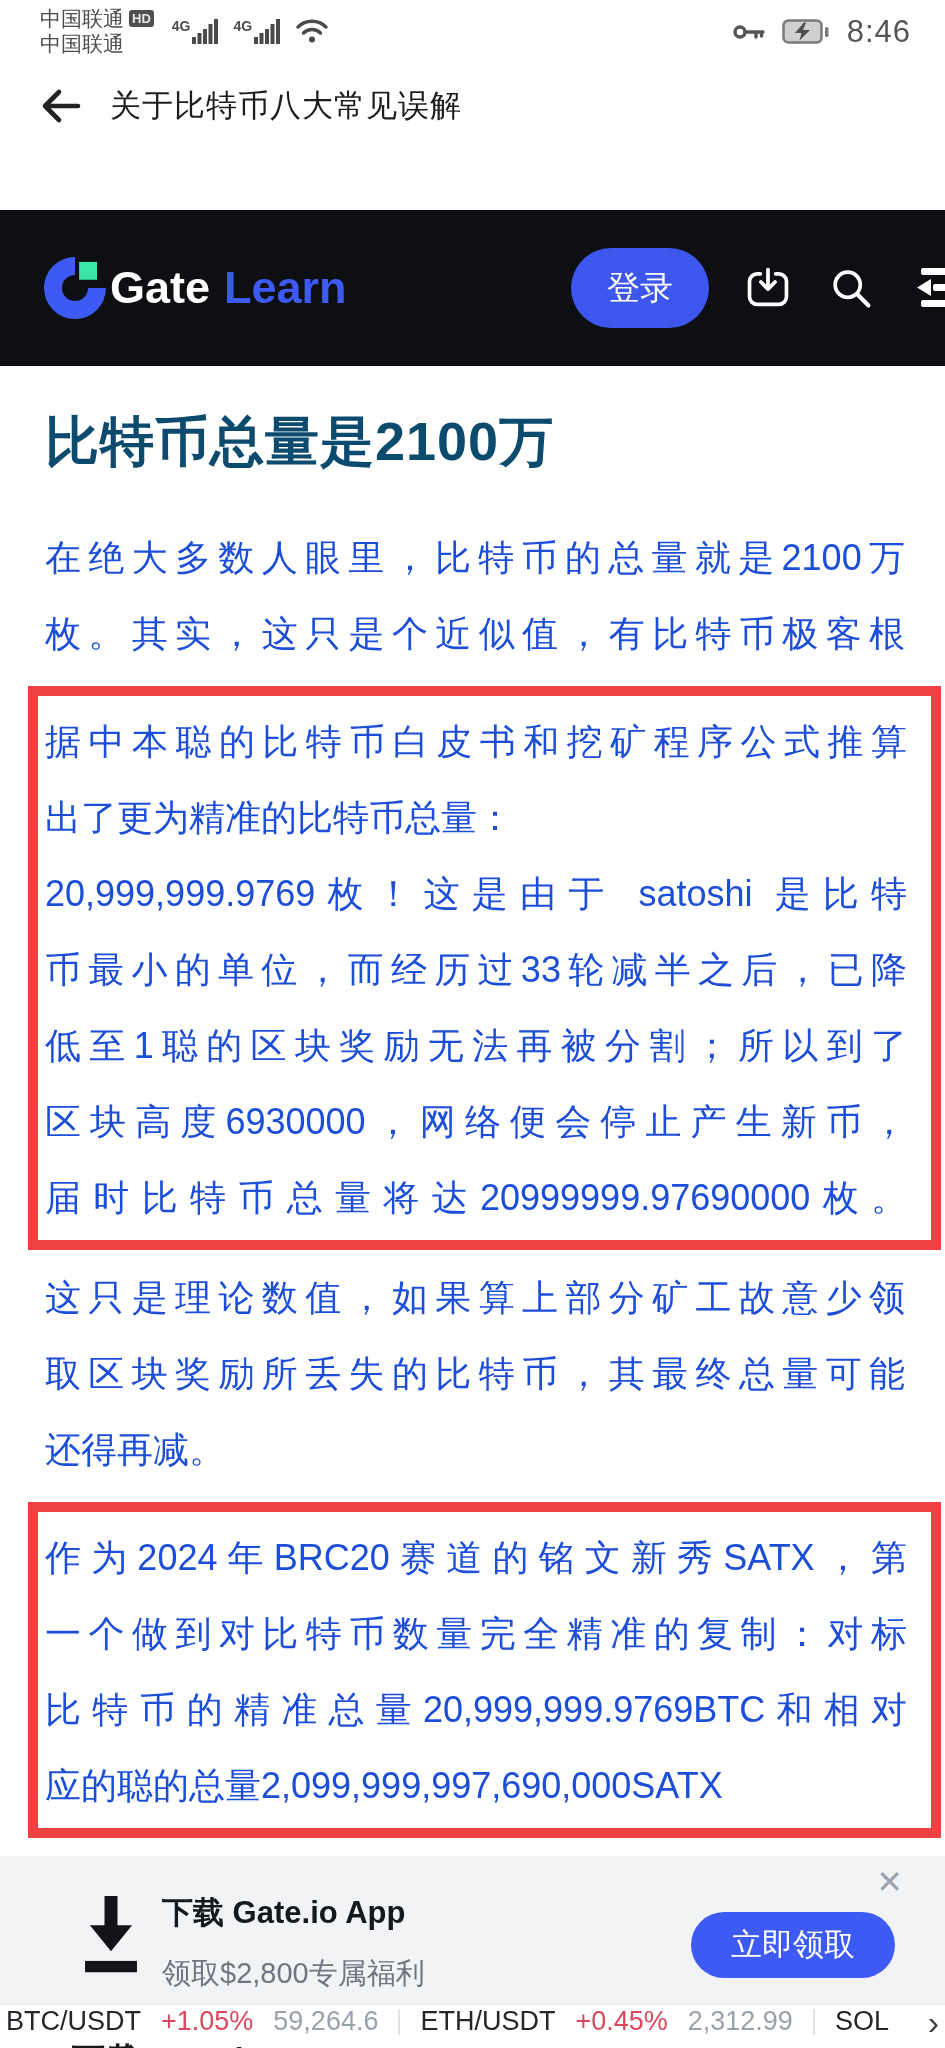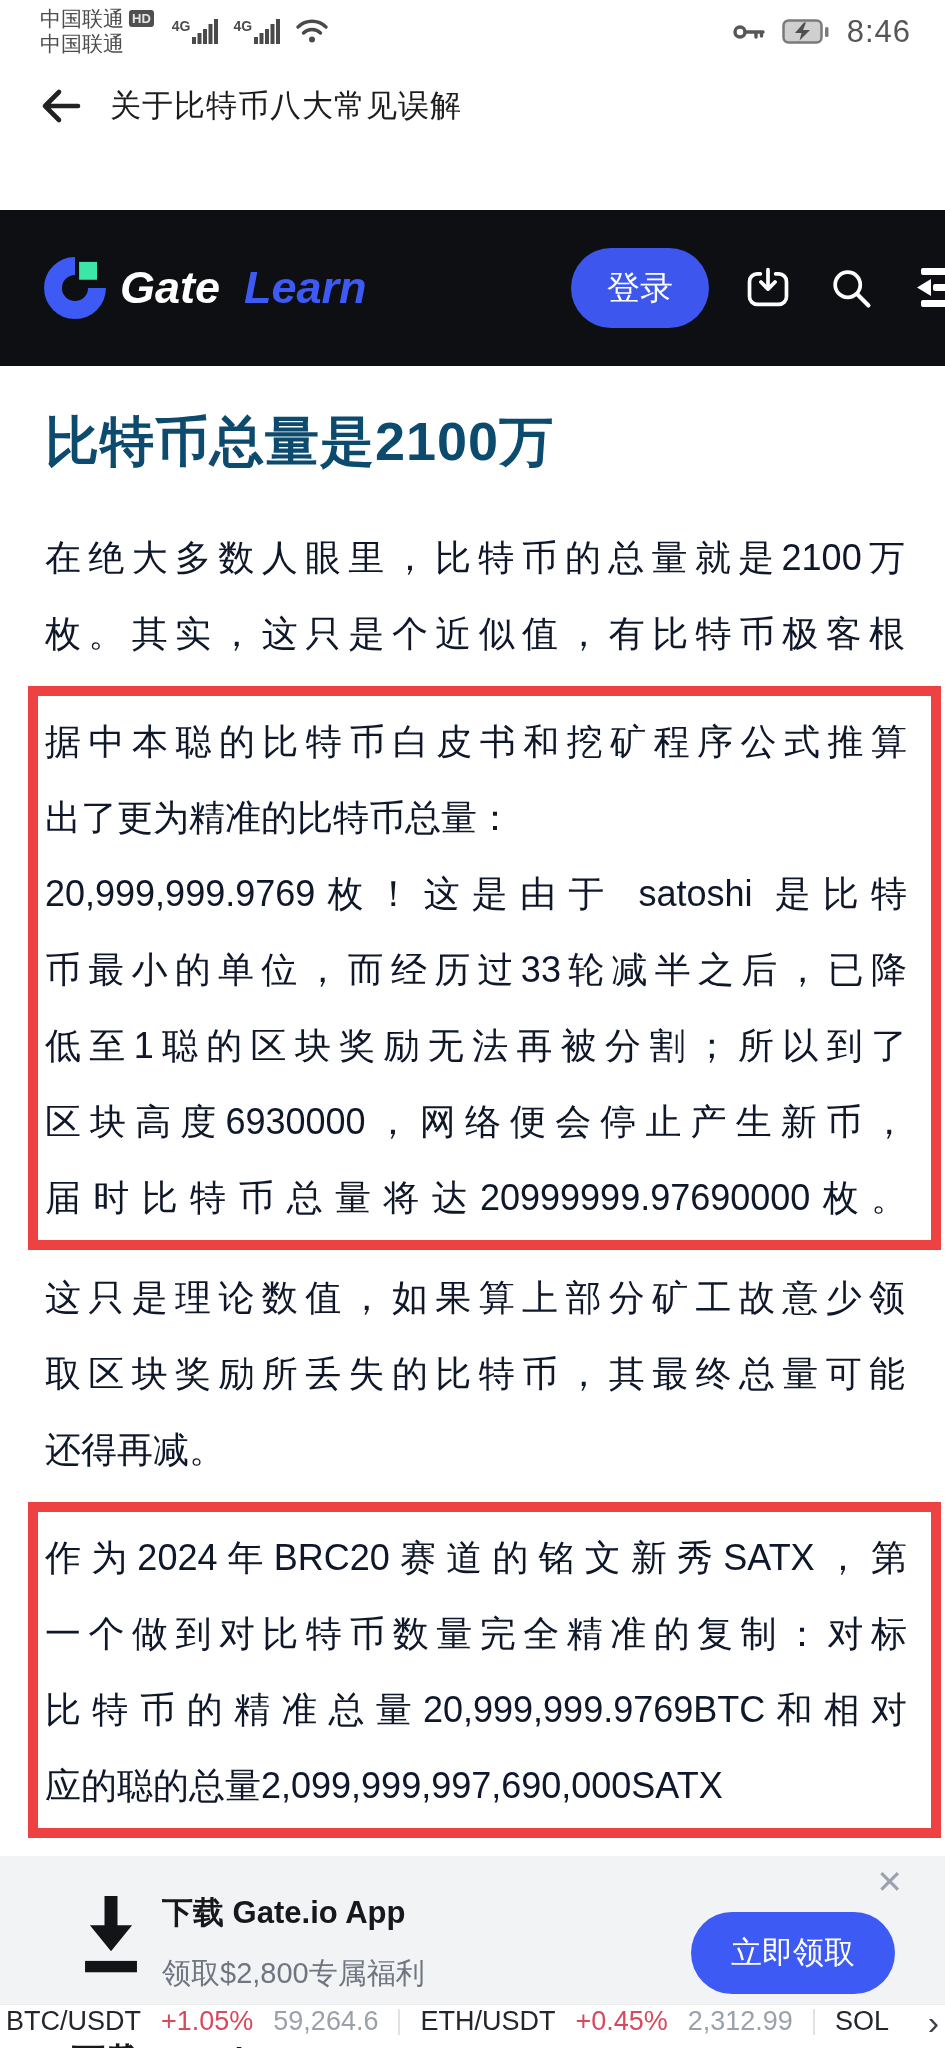--- a/index.html
+++ b/index.html
@@ -18,41 +18,41 @@
   .sig{position:relative;display:flex;align-items:flex-end;}
   .net4g{font-size:14px;font-weight:700;color:#4c4c4c;margin-right:2px;transform:translateY(-10px);}
   .sb-right{margin-left:auto;display:flex;align-items:center;gap:17px;padding-top:8px;}
   .sb-time{font-size:31px;color:#565656;letter-spacing:1px;}
   
   .navbar{height:96px;display:flex;align-items:center;gap:26px;padding:0 38px;}
   .nav-title{font-size:31px;color:#1d1d1f;font-weight:500;letter-spacing:1px;}
   .whitegap{height:56px;}
   
   .appheader{height:156px;background:#0e0f12;display:flex;align-items:center;padding:0 0 0 42px;overflow:hidden;}
-  .logo{display:flex;align-items:center;gap:12px;font-style:italic;}
+  .logo{display:flex;align-items:center;gap:2px;}
   .logo-gate{font-size:45px;font-weight:800;color:#fff;letter-spacing:0;}
   .logo-learn{font-size:45px;font-weight:600;color:#3d5af5;margin-left:12px;}
   .hdr-right{margin-left:auto;display:flex;align-items:center;gap:34px;padding-right:0;}
   .login-btn{background:#3c56ee;color:#fff;font-size:33px;border:none;border-radius:40px;height:80px;padding:0 36px;display:flex;align-items:center;cursor:pointer;font-family:inherit;}
   .icon-btn{background:none;border:none;padding:0;display:flex;align-items:center;cursor:pointer;}
   .menu-clip{margin-right:-22px;}
   
   .content{padding:0 40px 0 45px;}
   .headline{font-size:54px;line-height:70px;font-weight:700;color:#0c4a6e;margin:40px 0 44px;letter-spacing:1px;}
   .para{margin:0;}
-  .line{font-size:36px;line-height:76px;height:76px;color:#0f172a;overflow:hidden;}
+  .line{font-size:36px;line-height:76px;height:76px;color:#1d4ed8;overflow:hidden;}
   .fill{text-align:justify;text-align-last:justify;}
   .redbox{border:10px solid #ee4141;margin:14px -36px 10px -17px;padding:8px 24px 4px 7px;}
   
   .app-banner{position:absolute;left:0;top:1856px;width:945px;height:148px;background:#f2f3f5;overflow:hidden;}
   .banner-close{position:absolute;top:6px;right:36px;font-size:32px;color:#9aa3ad;background:none;border:none;cursor:pointer;font-family:inherit;}
   .banner-dl{position:absolute;left:72px;top:40px;}
   .banner-title{position:absolute;left:162px;top:36px;font-size:31px;font-weight:700;color:#15181d;}
   .banner-sub{position:absolute;left:162px;top:98px;font-size:29px;color:#6f7680;}
-  .banner-cta{position:absolute;right:50px;top:56px;height:82px;padding:0 40px;border:none;border-radius:41px;background:#3d5af5;color:#fff;font-size:31px;display:flex;align-items:center;cursor:pointer;font-family:inherit;}
+  .banner-cta{position:absolute;right:50px;top:56px;height:66px;padding:0 40px;border:none;border-radius:41px;background:#3d5af5;color:#fff;font-size:31px;display:flex;align-items:center;cursor:pointer;font-family:inherit;}
   
   .ticker{position:absolute;left:0;top:2004px;width:945px;height:34px;background:#fff;border-top:1px solid #ececec;display:flex;align-items:center;padding:0 6px;box-sizing:border-box;gap:20px;white-space:nowrap;overflow:hidden;}
   .t-pair{font-size:27px;color:#23262b;font-weight:500;}
   .t-change{font-size:27px;color:#d9485c;}
   .t-price{font-size:27px;color:#9ba1ab;}
   .t-div{width:2px;height:26px;background:#e0e2e6;flex:none;}
   .t-clip{display:inline-block;width:54px;overflow:hidden;}
   .t-chev{margin-left:auto;font-size:34px;color:#3c3f45;line-height:30px;}
   
   .partial-footer{position:absolute;left:0;top:2038px;width:945px;height:10px;overflow:hidden;background:#fff;}

